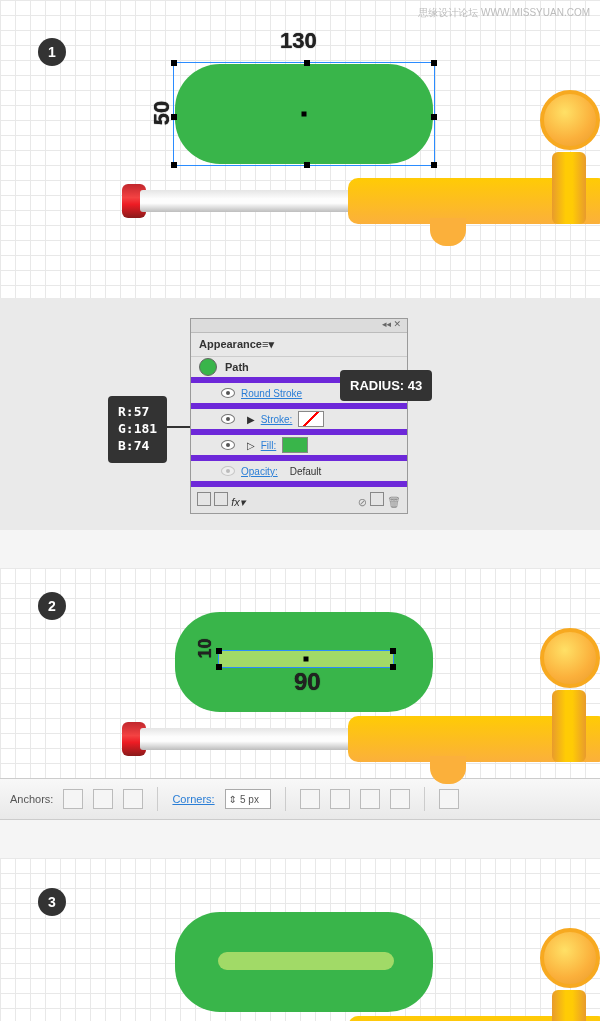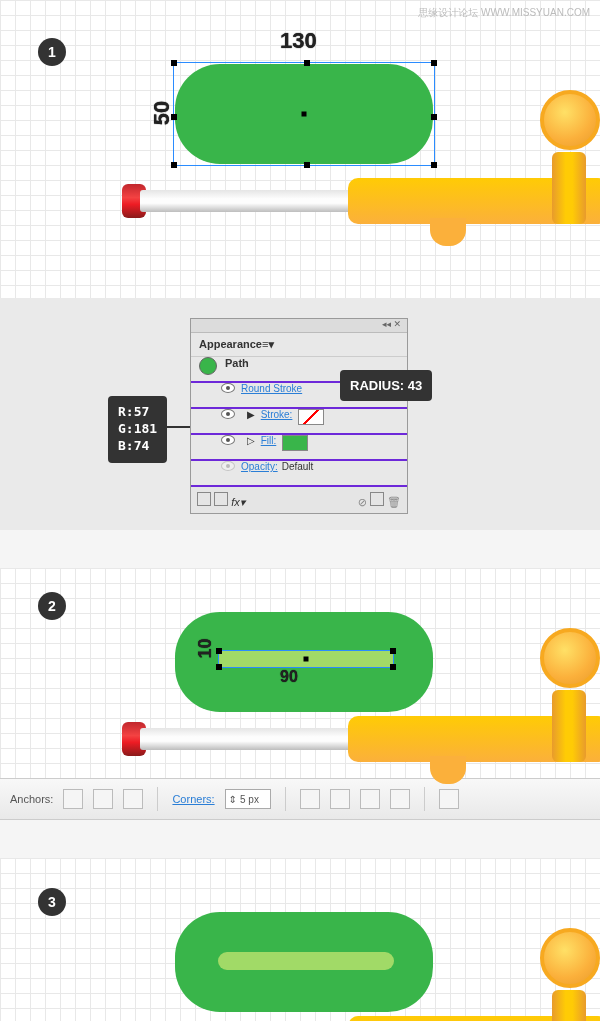--- a/index.html
+++ b/index.html
@@ -18,21 +18,21 @@
 .tip{position:absolute;width:24px;height:34px;background:linear-gradient(#c1272d,#f44242 40%,#ed1c24 60%,#8a1a1a);border-radius:6px}
 .body{position:absolute;background:linear-gradient(#ffcb05,#fbb03b);border-radius:10px}
 .ring{position:absolute;width:60px;height:60px;border-radius:50%;background:radial-gradient(circle at 40% 35%,#ffe066,#fbb03b 60%,#e89b2c);border:4px solid #f7a920}
 .cyl{position:absolute;width:34px;height:72px;background:linear-gradient(90deg,#e89b2c,#ffcb05 40%,#ffcb05 60%,#e89b2c);border-radius:6px}
 .trigger{position:absolute;width:36px;height:28px;background:#fbb03b;border-radius:0 0 16px 16px}
 .tooltip{position:absolute;background:#333;color:#fff;font:bold 13px Arial;padding:8px 10px;border-radius:4px}
 .tooltip-l{font-family:monospace;line-height:1.3}
 .panel{position:absolute;width:218px;background:#e8e8e8;border:1px solid #9a9a9a;font-size:11px;color:#333}
 .panel-top{height:14px;background:#dcdcdc;border-bottom:1px solid #bbb;text-align:right;padding-right:6px;font-size:9px;color:#666}
 .panel-h{padding:5px 8px;font-weight:bold;background:#e8e8e8;border-bottom:1px solid #ccc}
-.panel-row{display:flex;align-items:flex-start;height:26px;padding:0 8px;border-bottom:2px solid #6d28d9}
+.panel-row{display:flex;align-items:center;height:26px;padding:0 8px;border-bottom:6px solid #6d28d9}
 .panel-row .sw{width:18px;height:18px;background:#39b54a;border:1px solid #666;border-radius:50%;margin-right:8px}
 .panel-row.sub{padding-left:30px;font-size:10px}
 .eye{width:14px;height:10px;border:1px solid #777;border-radius:60%;margin-right:6px;background:#fff;position:relative}
 .eye::after{content:"";position:absolute;width:4px;height:4px;background:#555;border-radius:50%;top:2px;left:4px}
 .link{color:#2a7ed6;text-decoration:underline}
 .swatch{width:26px;height:16px;border:1px solid #888;margin-left:6px;background:#fff}
 .swatch.green{background:#39b54a}
 .swatch.none{background:linear-gradient(135deg,#fff 45%,#f00 45%,#f00 55%,#fff 55%)}
 .panel-foot{display:flex;align-items:center;height:26px;padding:0 6px;gap:8px;justify-content:space-between;background:#e5e5e5}
 .foot-ico{width:14px;height:14px;border:1px solid #888;display:inline-block}
@@ -106,21 +106,21 @@
       </div>
     <div class="panel-row sub">
         <div class="eye"></div>
         <span style="margin:0 6px">▷</span>
         <span class="link">Fill:</span>
         <div class="swatch green"></div>
       </div>
     <div class="panel-row sub">
         <div class="eye" style="opacity:.3"></div>
         <span class="link">Opacity:</span>
-        <span style="margin-left:4px">Default</span>
+        <span style="margin-left:12px">Default</span>
       </div>
     <div class="panel-foot">
       <div><span class="foot-ico"></span> <span class="foot-ico"></span> <i>fx▾</i></div>
       <div><span style="color:#888">⊘</span> <span class="foot-ico"></span> <span style="color:#888">🗑</span></div>
     </div>
   </div>
 
   <div class="tooltip" style="top:72px;left:340px">RADIUS: 43</div>
 </div>
 
@@ -133,21 +133,21 @@
 
   <div class="highlight inner-bar" style="top:82px;left:218px;width:176px;height:18px;border-radius:2px"></div>
   <div class="sel-box" style="top:82px;left:218px;width:176px;height:18px">
     <div class="hb" style="top:-3px;left:-3px"></div>
       <div class="hb" style="top:-3px;right:-3px"></div>
     <div class="hb" style="bottom:-3px;left:-3px"></div>
       <div class="hb" style="bottom:-3px;right:-3px"></div>
     <div class="c"></div>
   </div>
   <div class="dim" style="top:70px;left:195px;transform:rotate(-90deg);font-size:18px">10</div>
-  <div class="dim" style="top:100px;left:280px;font-size:16px">90</div>
+  <div class="dim" style="top:100px;left:294px;font-size:24px">90</div>
 
 
   <div class="gun" style="top:140px;left:100px;width:500px;height:70px">
     <div class="tip" style="top:14px;left:22px"></div>
     <div class="barrel" style="top:20px;left:40px;width:230px"></div>
     <div class="body" style="top:8px;left:248px;width:260px;height:46px"></div>
     <div class="trigger" style="top:48px;left:330px"></div>
     <div class="cyl" style="top:-18px;left:452px"></div>
     <div class="ring" style="top:-80px;left:440px"></div>
   </div>

